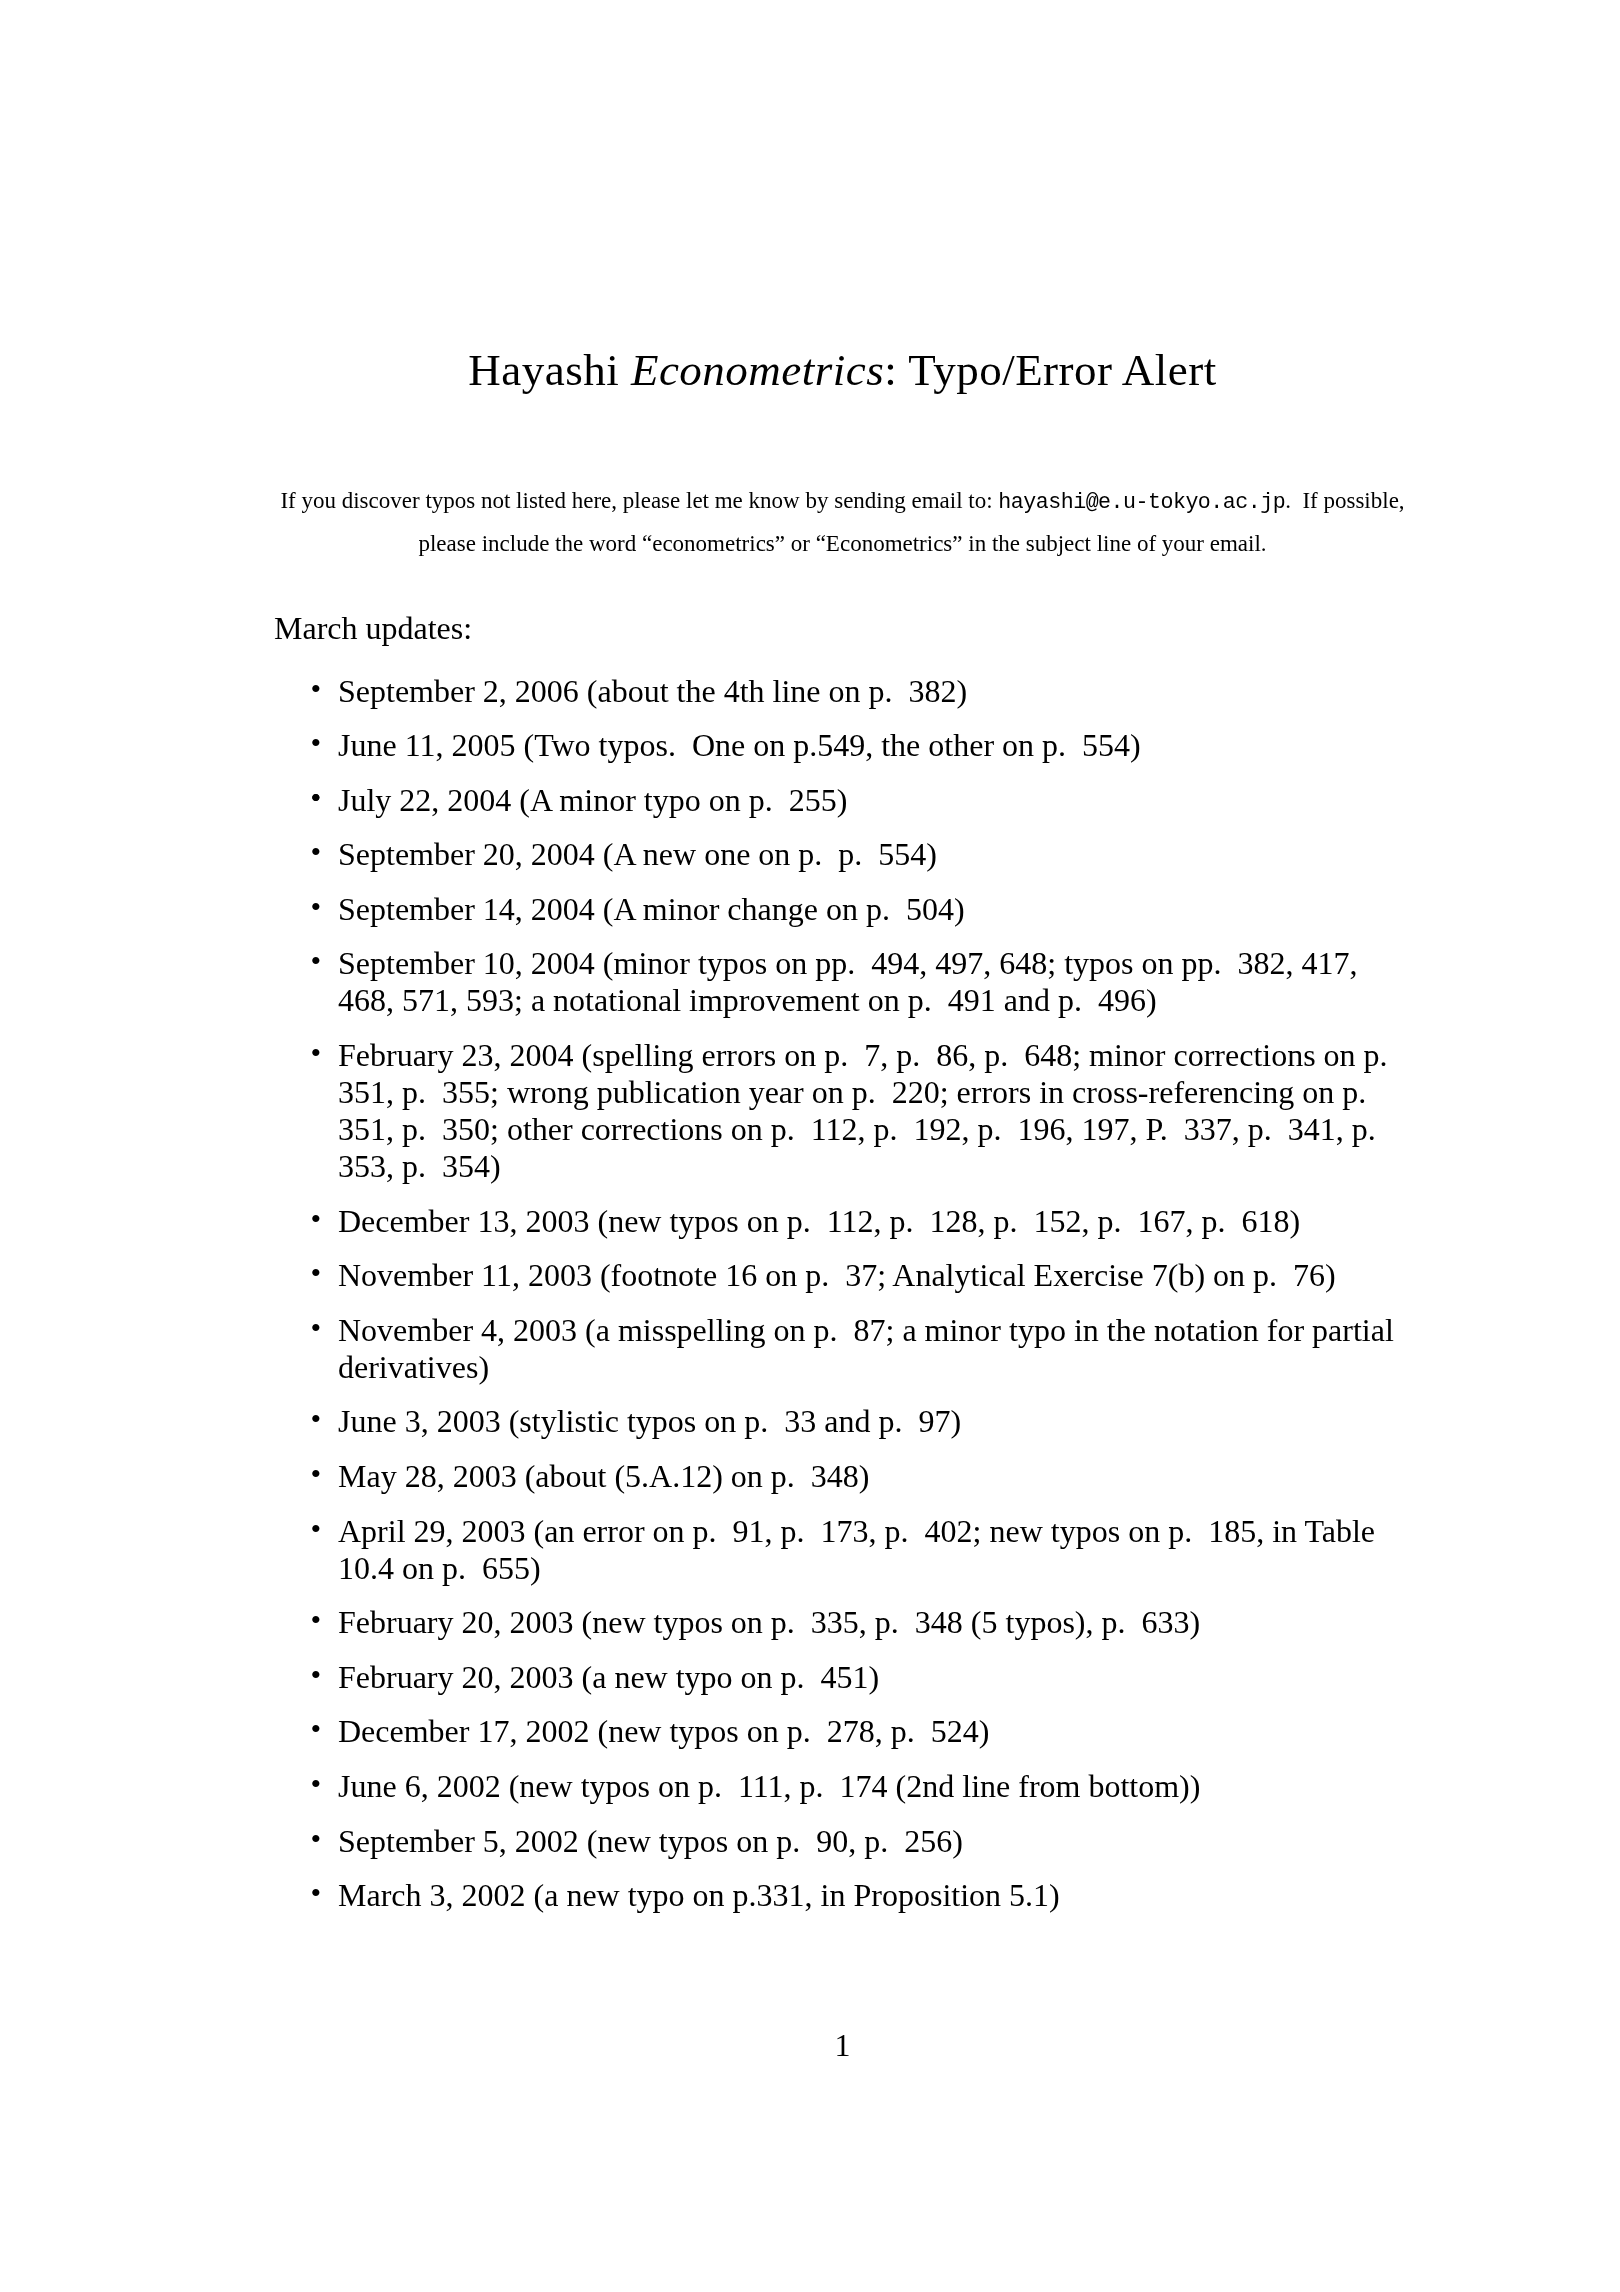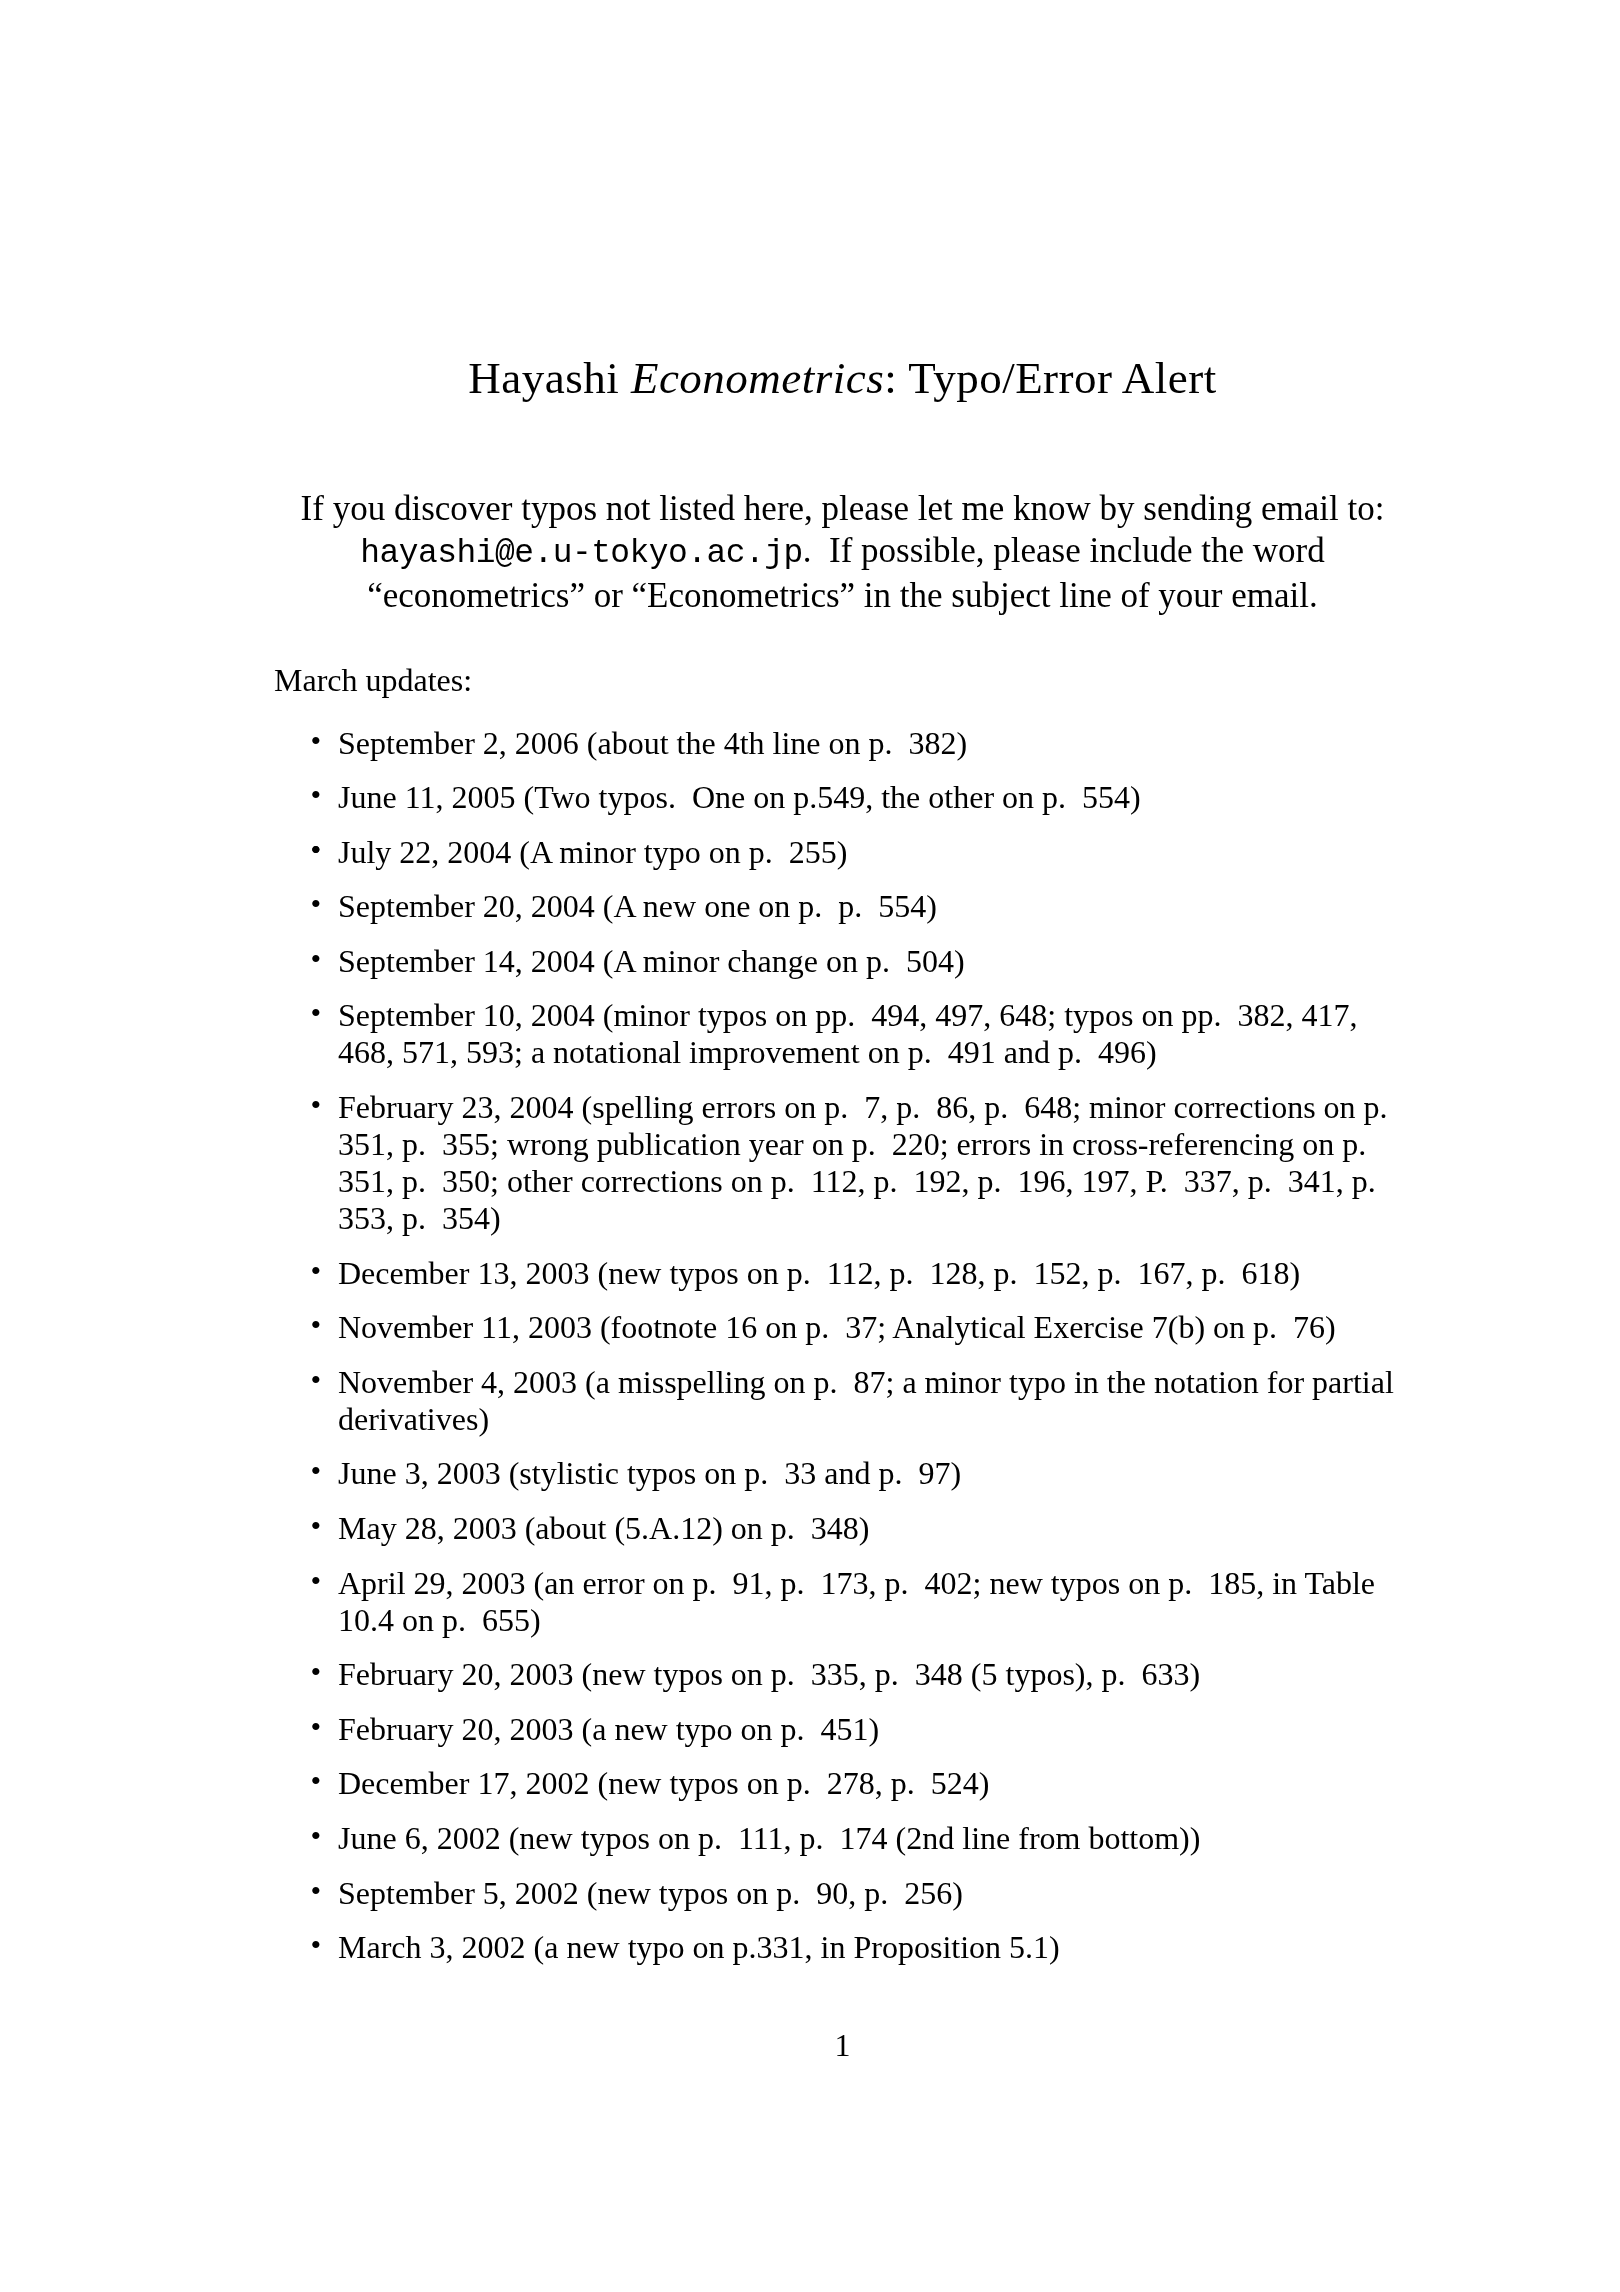--- a/index.html
+++ b/index.html
@@ -16,35 +16,35 @@
     font-family: "Liberation Serif", "DejaVu Serif", serif;
     overflow: hidden;
   }
   .content {
     position: absolute;
     left: 274px;
     top: 0;
     width: 1137px;
   }
   .title {
-    margin: 8px;
+    margin: 0;
     padding-top: 343px;
     font-size: 45px;
     font-weight: 400;
     line-height: 54px;
     text-align: center;
     letter-spacing: 0.5px;
     white-space: pre-wrap;
   }
   .title em {
     font-style: italic;
   }
   .intro {
     margin: 83px 0 0 0;
-    font-size: 35px;
+    font-size: 23px;
     line-height: 42px;
     text-align: center;
     white-space: pre-wrap;
   }
   .mono {
     font-family: "Liberation Mono", "DejaVu Sans Mono", monospace;
     font-size: 0.94em;
     letter-spacing: -0.5px;
   }
   .updates-label {

